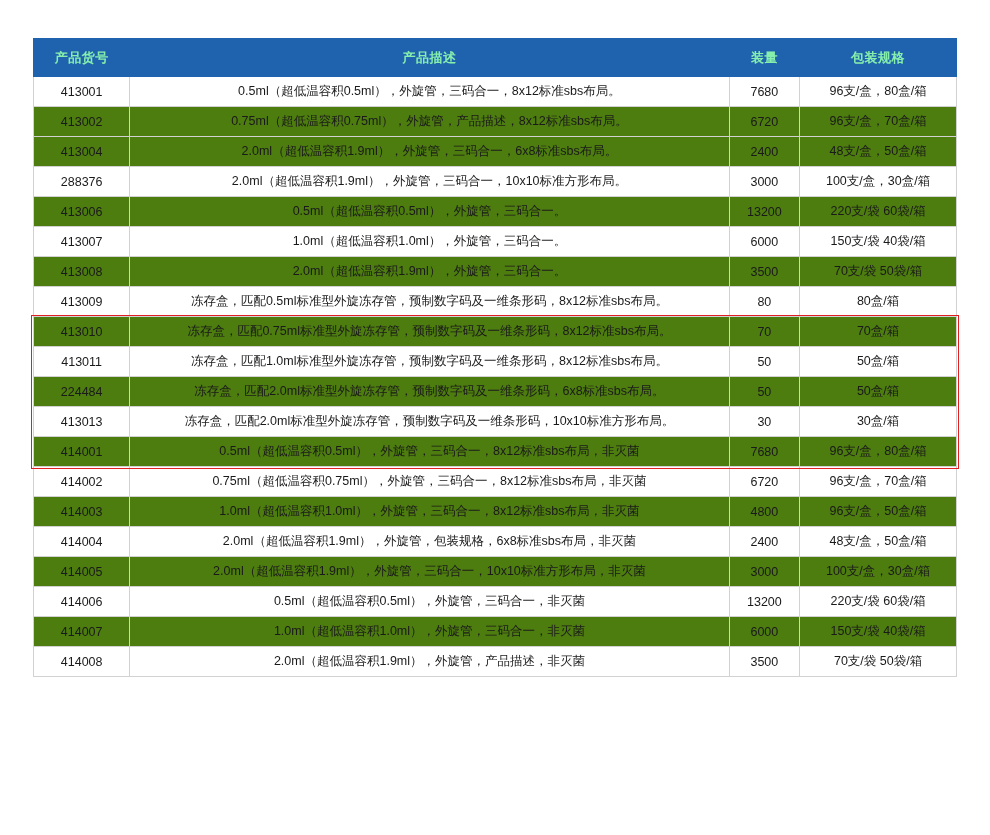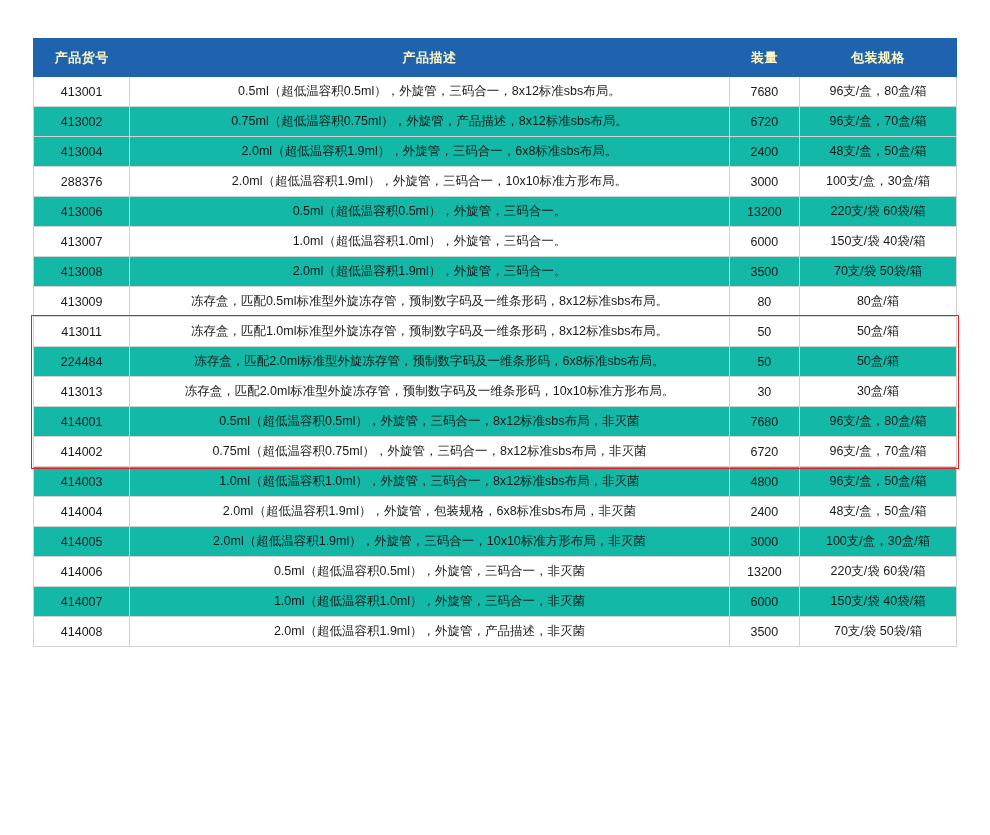--- a/index.html
+++ b/index.html
@@ -21,21 +21,21 @@
     box-sizing: border-box;
     padding: 38px 33px 0 33px;
   }
   table.product-table {
     border-collapse: collapse;
     width: 924px;
     table-layout: fixed;
   }
   table.product-table th {
     background: #1F63AF;
-    color: #fef9c3;
+    color: #86efac;
     font-size: 13px;
     font-weight: bold;
     letter-spacing: 0.5px;
     height: 35px;
     border: 1px solid #1F63AF;
     text-align: center;
     vertical-align: middle;
   }
   table.product-table td {
     border: 1px solid #d2d2d2;
@@ -43,21 +43,21 @@
     font-size: 12.5px;
     text-align: center;
     vertical-align: middle;
     color: #1a1a1a;
     background: #ffffff;
     padding: 0 4px;
     white-space: nowrap;
     overflow: hidden;
   }
   table.product-table tr.alt td {
-    background: #14b8a6;
+    background: #4d7c0f;
   }
   .col-code  { width: 86px; }
   .col-desc  { width: 535px; }
   .col-qty   { width: 63px; }
   .col-pack  { width: 140px; }
   .highlight-box {
     position: absolute;
     border: 1.6px solid #e02020;
     pointer-events: none;
     box-sizing: border-box;
@@ -124,20 +124,26 @@
           <td>2.0ml（超低温容积1.9ml），外旋管，三码合一。</td>
           <td>3500</td>
           <td>70支/袋 50袋/箱</td>
         </tr>
         <tr>
           <td>413009</td>
           <td>冻存盒，匹配0.5ml标准型外旋冻存管，预制数字码及一维条形码，8x12标准sbs布局。</td>
           <td>80</td>
           <td>80盒/箱</td>
         </tr>
+        <tr class="alt">
+          <td>413010</td>
+          <td>冻存盒，匹配0.75ml标准型外旋冻存管，预制数字码及一维条形码，8x12标准sbs布局。</td>
+          <td>70</td>
+          <td>70盒/箱</td>
+        </tr>
         <tr>
           <td>413011</td>
           <td>冻存盒，匹配1.0ml标准型外旋冻存管，预制数字码及一维条形码，8x12标准sbs布局。</td>
           <td>50</td>
           <td>50盒/箱</td>
         </tr>
         <tr class="alt">
           <td>224484</td>
           <td>冻存盒，匹配2.0ml标准型外旋冻存管，预制数字码及一维条形码，6x8标准sbs布局。</td>
           <td>50</td>

